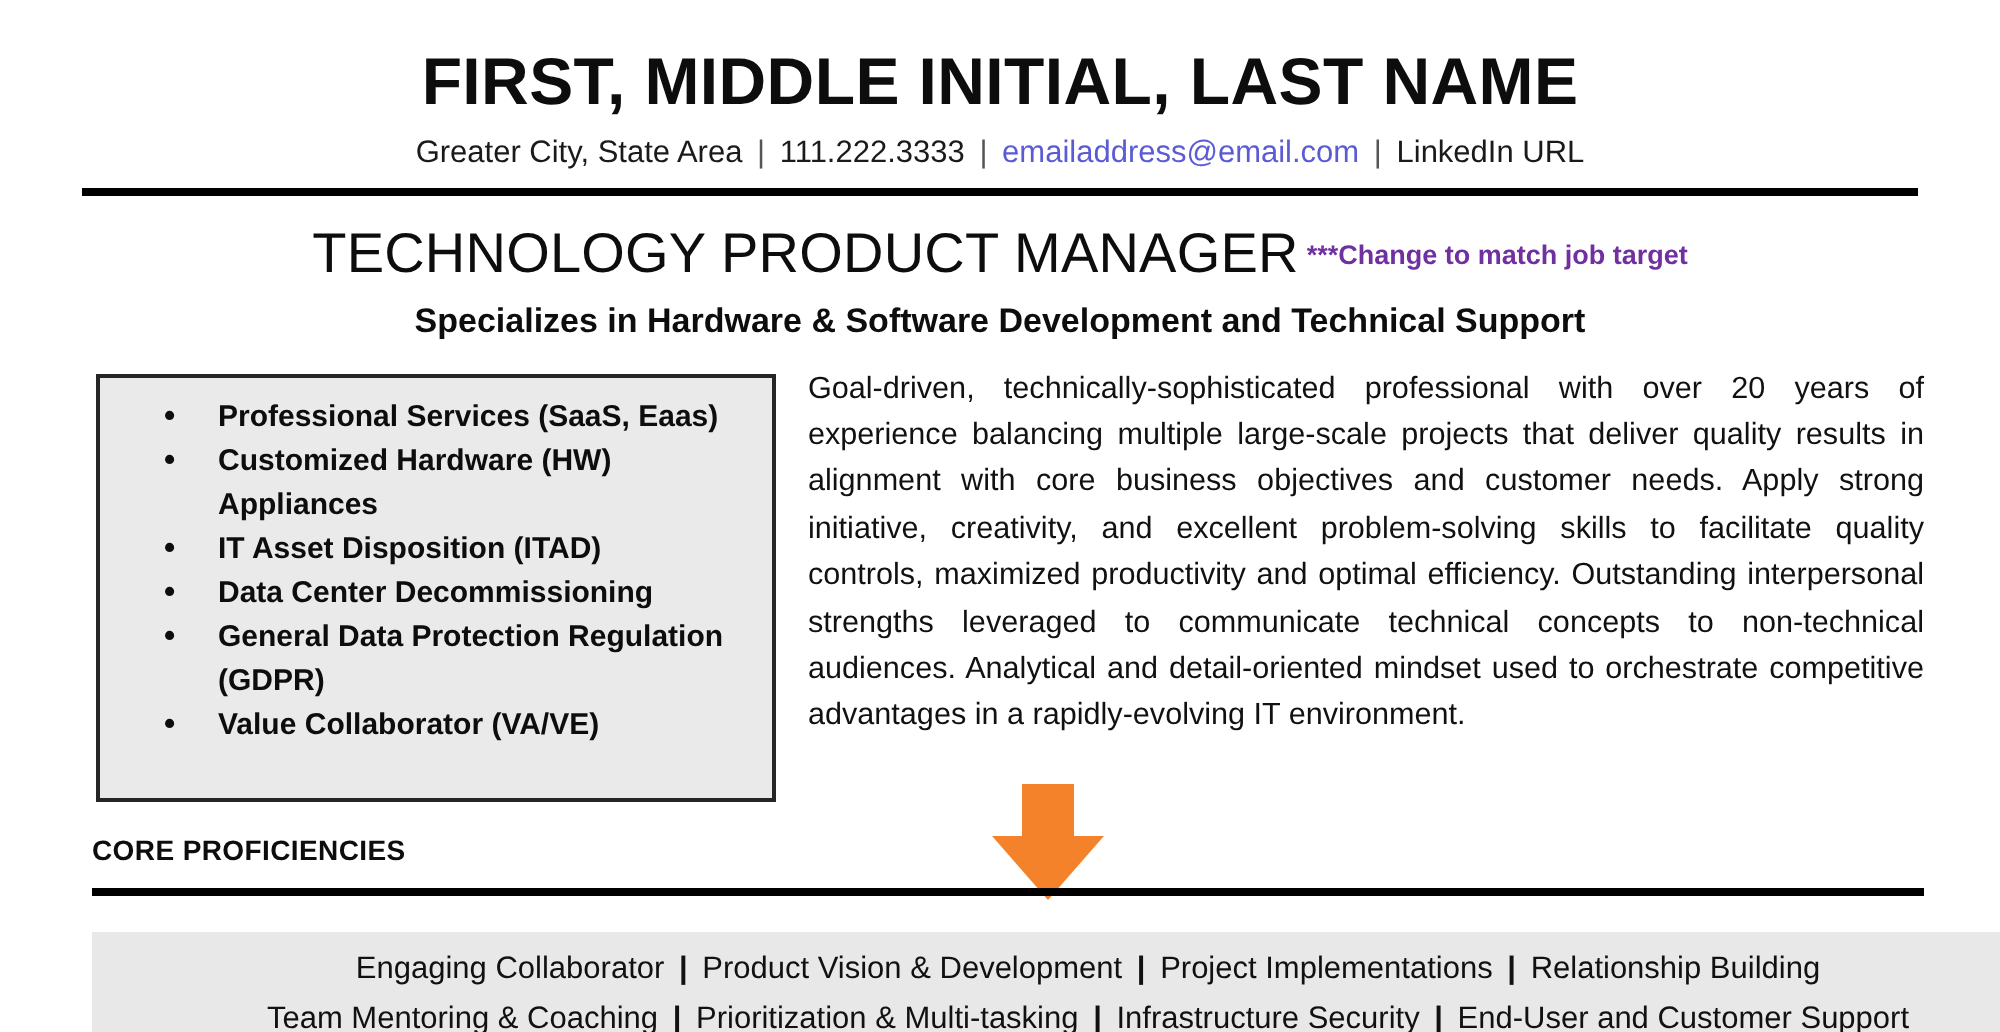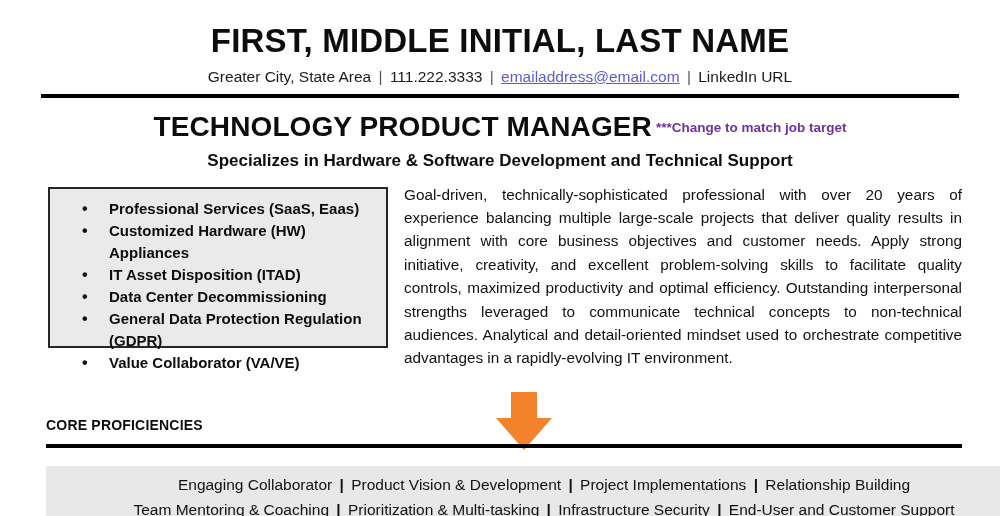--- a/index.html
+++ b/index.html
@@ -41,38 +41,37 @@
     padding-top: 11px;
     color: #1a1a1a;
     white-space: nowrap;
   }
   .contact-sep {
     color: #555;
     padding: 0 3px;
   }
   .email-link {
     color: #5b5bd6;
-    text-decoration: underline;
   }
   .rule-top {
     margin: 7px auto 0 auto;
     width: 918px;
     height: 4px;
     background: #000000;
   }
 
   
   .title-row {
     text-align: center;
     padding-top: 13px;
     white-space: nowrap;
   }
   .job-title {
     font-size: 28px;
-    font-weight: 700;
+    font-weight: 400;
     letter-spacing: 0.1px;
     color: #0d0d0d;
   }
   .title-annotation {
     font-size: 13.5px;
     font-weight: 700;
     color: #7030a0;
     vertical-align: 4px;
     margin-left: 4px;
     text-align: right;
@@ -89,21 +88,21 @@
   .columns {
     position: relative;
     margin-top: 16px;
     padding: 0 0 0 0;
   }
   .skills-box {
     position: absolute;
     left: 48px;
     top: 0;
     width: 340px;
-    height: 161px;
+    height: 214px;
     box-sizing: border-box;
     background: #eaeaea;
     border: 2px solid #262626;
   }
   .skills-list {
     list-style: none;
     margin: 0;
     padding: 9px 10px 0 14px;
   }
   .skills-list li {

